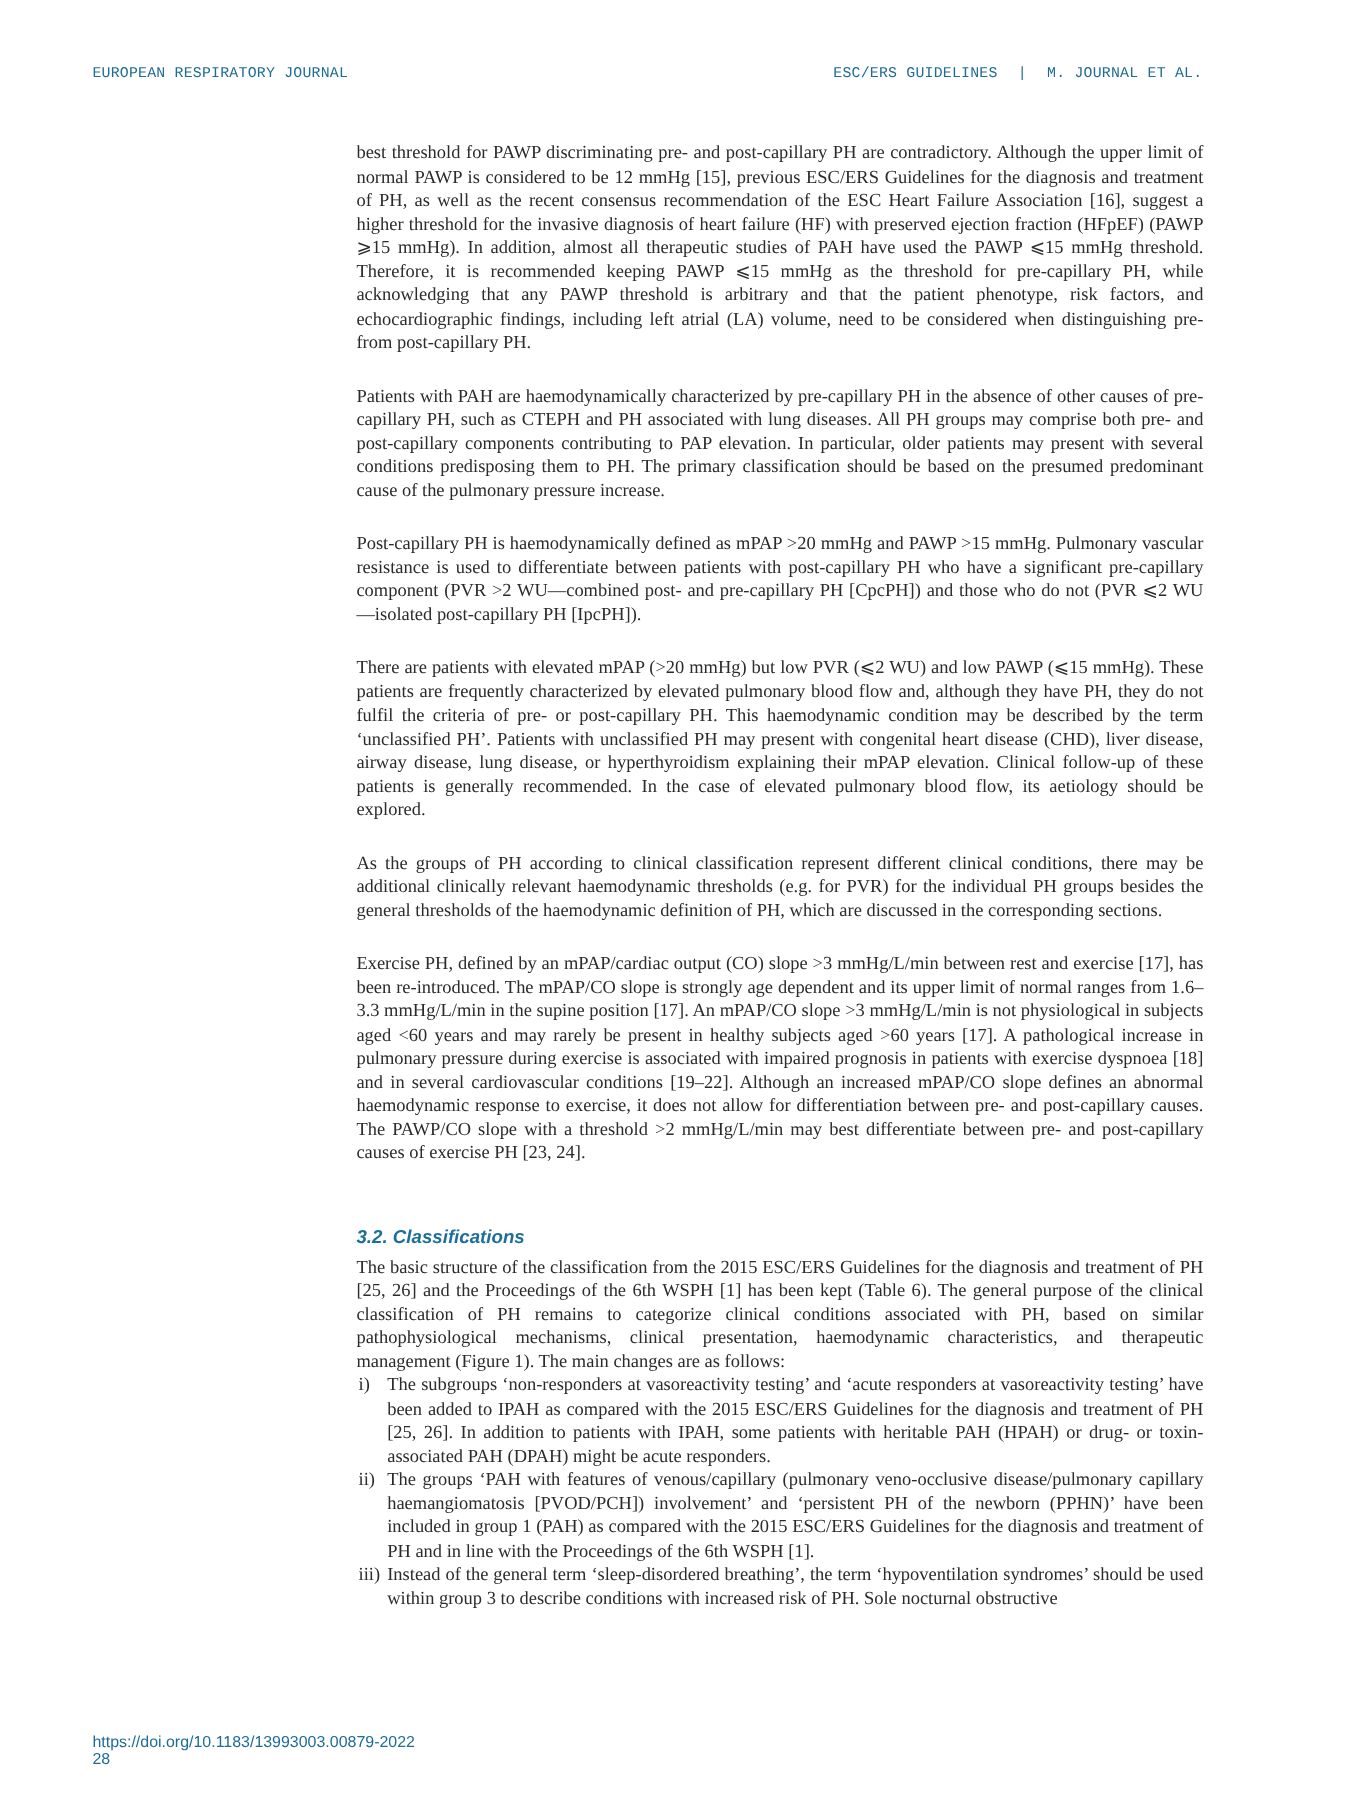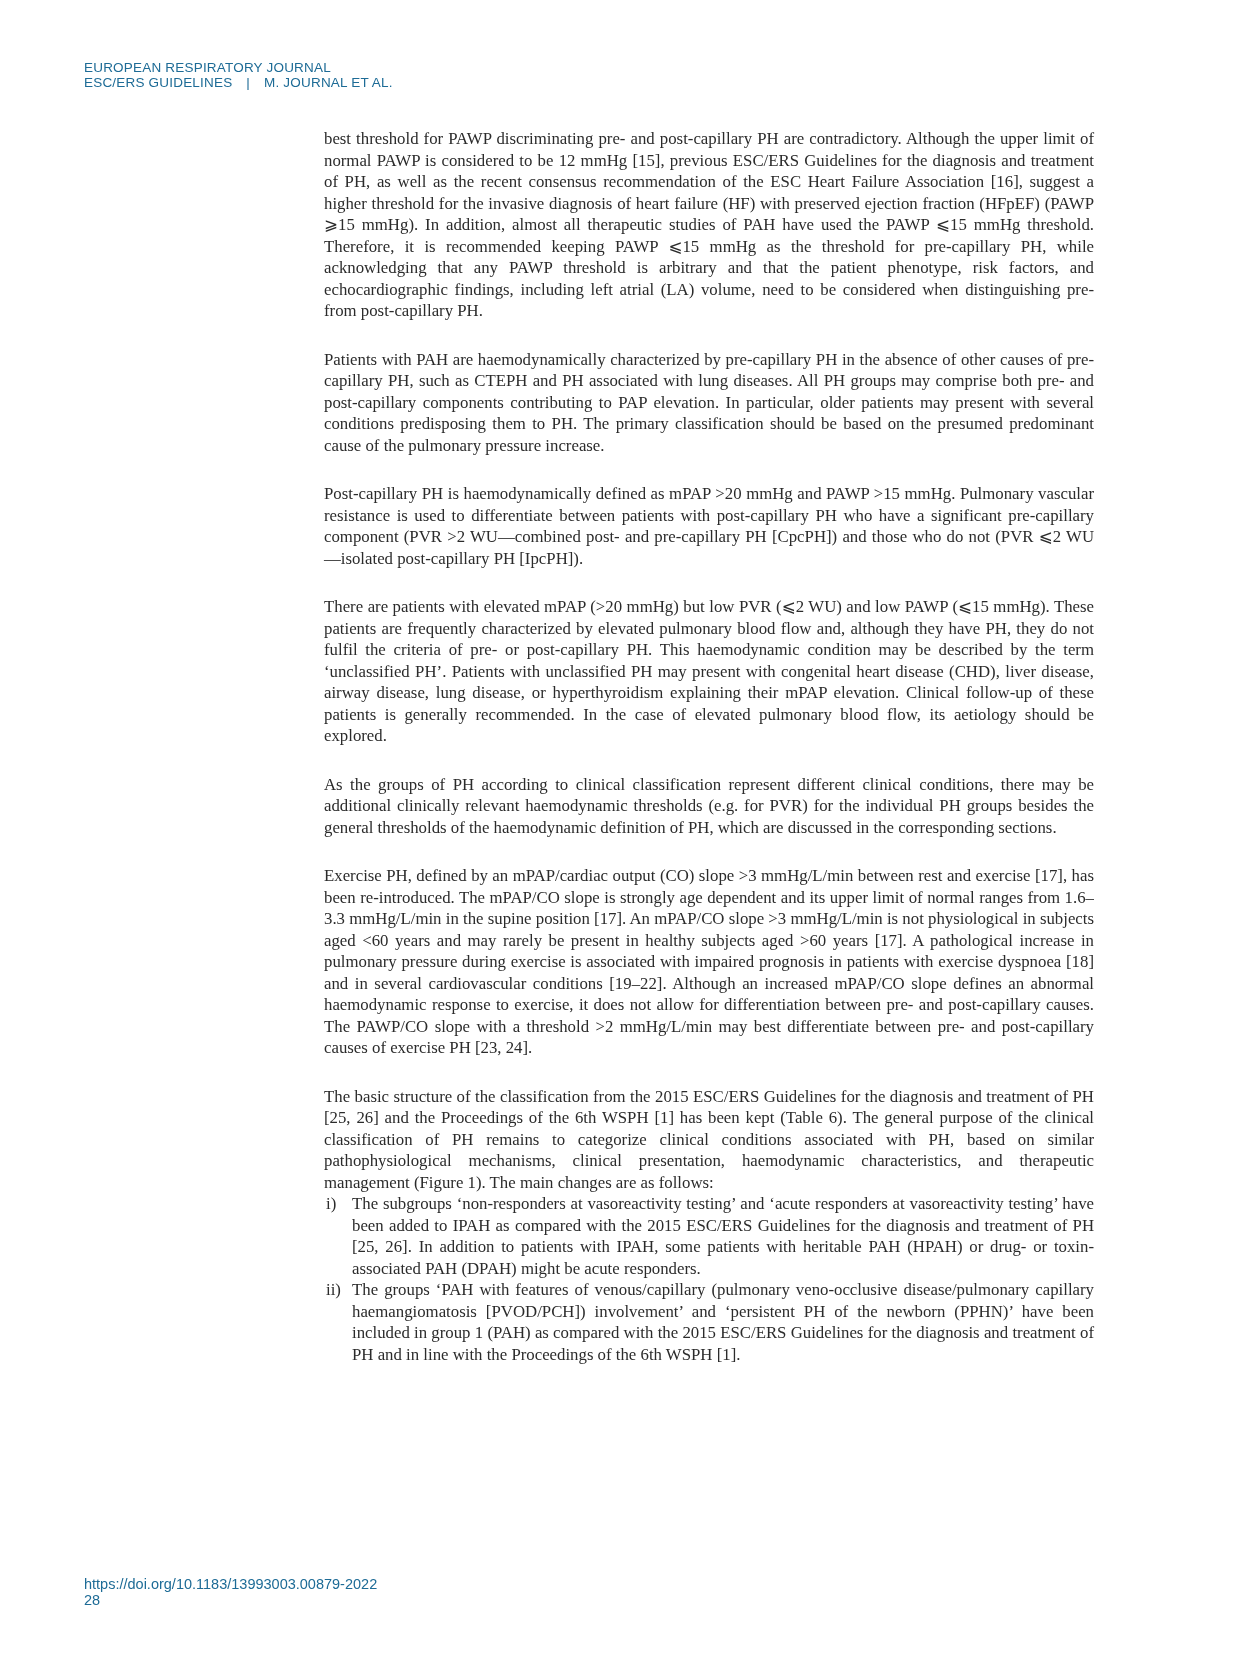--- a/index.html
+++ b/index.html
@@ -7,26 +7,25 @@
     width: 1241px; height: 1654px;
     background: #ffffff;
     position: relative;
     overflow: hidden;
     font-family: "Liberation Serif", serif;
   }
   .page-header {
     position: absolute;
     left: 84px; right: 148px; top: 60px;
     display: flex; justify-content: space-between; align-items: baseline;
-    font-family: Liberation Sans, sans-serif;
+    font-family: Liberation Mono, monospace;
     font-size: 13.5px;
     letter-spacing: 0.2px;
     color: #1d6b96;
     white-space: nowrap;
-    flex-direction: column;
   }
   .page-header .sep { margin: 0 10px; color: #1d6b96; font-weight: 300; }
   .content {
     position: absolute;
     left: 324px; width: 770px; top: 128px;
     font-family: "Liberation Serif", serif;
     font-size: 16.8px;
     line-height: 21.5px;
     color: #2b2b2b;
     text-align: justify;
@@ -77,30 +76,35 @@
   </header>
 
   <main class="content">
     <p>best threshold for PAWP discriminating pre- and post-capillary PH are contradictory. Although the upper limit of normal PAWP is considered to be 12 mmHg [15], previous ESC/ERS Guidelines for the diagnosis and treatment of PH, as well as the recent consensus recommendation of the ESC Heart Failure Association [16], suggest a higher threshold for the invasive diagnosis of heart failure (HF) with preserved ejection fraction (HFpEF) (PAWP ⩾15 mmHg). In addition, almost all therapeutic studies of PAH have used the PAWP ⩽15 mmHg threshold. Therefore, it is recommended keeping PAWP ⩽15 mmHg as the threshold for pre-capillary PH, while acknowledging that any PAWP threshold is arbitrary and that the patient phenotype, risk factors, and echocardiographic findings, including left atrial (LA) volume, need to be considered when distinguishing pre- from post-capillary PH.</p>
     <p>Patients with PAH are haemodynamically characterized by pre-capillary PH in the absence of other causes of pre-capillary PH, such as CTEPH and PH associated with lung diseases. All PH groups may comprise both pre- and post-capillary components contributing to PAP elevation. In particular, older patients may present with several conditions predisposing them to PH. The primary classification should be based on the presumed predominant cause of the pulmonary pressure increase.</p>
     <p>Post-capillary PH is haemodynamically defined as mPAP &gt;20 mmHg and PAWP &gt;15 mmHg. Pulmonary vascular resistance is used to differentiate between patients with post-capillary PH who have a significant pre-capillary component (PVR &gt;2 WU—combined post- and pre-capillary PH [CpcPH]) and those who do not (PVR ⩽2 WU—isolated post-capillary PH [IpcPH]).</p>
     <p>There are patients with elevated mPAP (&gt;20 mmHg) but low PVR (⩽2 WU) and low PAWP (⩽15 mmHg). These patients are frequently characterized by elevated pulmonary blood flow and, although they have PH, they do not fulfil the criteria of pre- or post-capillary PH. This haemodynamic condition may be described by the term ‘unclassified PH’. Patients with unclassified PH may present with congenital heart disease (CHD), liver disease, airway disease, lung disease, or hyperthyroidism explaining their mPAP elevation. Clinical follow-up of these patients is generally recommended. In the case of elevated pulmonary blood flow, its aetiology should be explored.</p>
     <p>As the groups of PH according to clinical classification represent different clinical conditions, there may be additional clinically relevant haemodynamic thresholds (e.g. for PVR) for the individual PH groups besides the general thresholds of the haemodynamic definition of PH, which are discussed in the corresponding sections.</p>
     <p>Exercise PH, defined by an mPAP/cardiac output (CO) slope &gt;3 mmHg/L/min between rest and exercise [17], has been re-introduced. The mPAP/CO slope is strongly age dependent and its upper limit of normal ranges from 1.6–3.3 mmHg/L/min in the supine position [17]. An mPAP/CO slope &gt;3 mmHg/L/min is not physiological in subjects aged &lt;60 years and may rarely be present in healthy subjects aged &gt;60 years [17]. A pathological increase in pulmonary pressure during exercise is associated with impaired prognosis in patients with exercise dyspnoea [18] and in several cardiovascular conditions [19–22]. Although an increased mPAP/CO slope defines an abnormal haemodynamic response to exercise, it does not allow for differentiation between pre- and post-capillary causes. The PAWP/CO slope with a threshold &gt;2 mmHg/L/min may best differentiate between pre- and post-capillary causes of exercise PH [23, 24].</p>
 
+    <h2 class="sec-heading">3.2. Classifications</h2>
     <p class="intro">The basic structure of the classification from the 2015 ESC/ERS Guidelines for the diagnosis and treatment of PH [25, 26] and the Proceedings of the 6th WSPH [1] has been kept (Table 6). The general purpose of the clinical classification of PH remains to categorize clinical conditions associated with PH, based on similar pathophysiological mechanisms, clinical presentation, haemodynamic characteristics, and therapeutic management (Figure 1). The main changes are as follows:</p>
 
     <ol class="roman-list">
       <li>
         <span class="marker">i)</span>
         <span class="li-text">The subgroups ‘non-responders at vasoreactivity testing’ and ‘acute responders at vasoreactivity testing’ have been added to IPAH as compared with the 2015 ESC/ERS Guidelines for the diagnosis and treatment of PH [25, 26]. In addition to patients with IPAH, some patients with heritable PAH (HPAH) or drug- or toxin-associated PAH (DPAH) might be acute responders.</span>
       </li>
       <li>
         <span class="marker">ii)</span>
         <span class="li-text">The groups ‘PAH with features of venous/capillary (pulmonary veno-occlusive disease/pulmonary capillary haemangiomatosis [PVOD/PCH]) involvement’ and ‘persistent PH of the newborn (PPHN)’ have been included in group 1 (PAH) as compared with the 2015 ESC/ERS Guidelines for the diagnosis and treatment of PH and in line with the Proceedings of the 6th WSPH [1].</span>
+      </li>
+      <li>
+        <span class="marker">iii)</span>
+        <span class="li-text">Instead of the general term ‘sleep-disordered breathing’, the term ‘hypoventilation syndromes’ should be used within group 3 to describe conditions with increased risk of PH. Sole nocturnal obstructive</span>
       </li>
     </ol>
   </main>
 
   <footer class="page-footer">
     <a class="doi">https://doi.org/10.1183/13993003.00879-2022</a>
     <span>28</span>
   </footer>
 
 </div>

